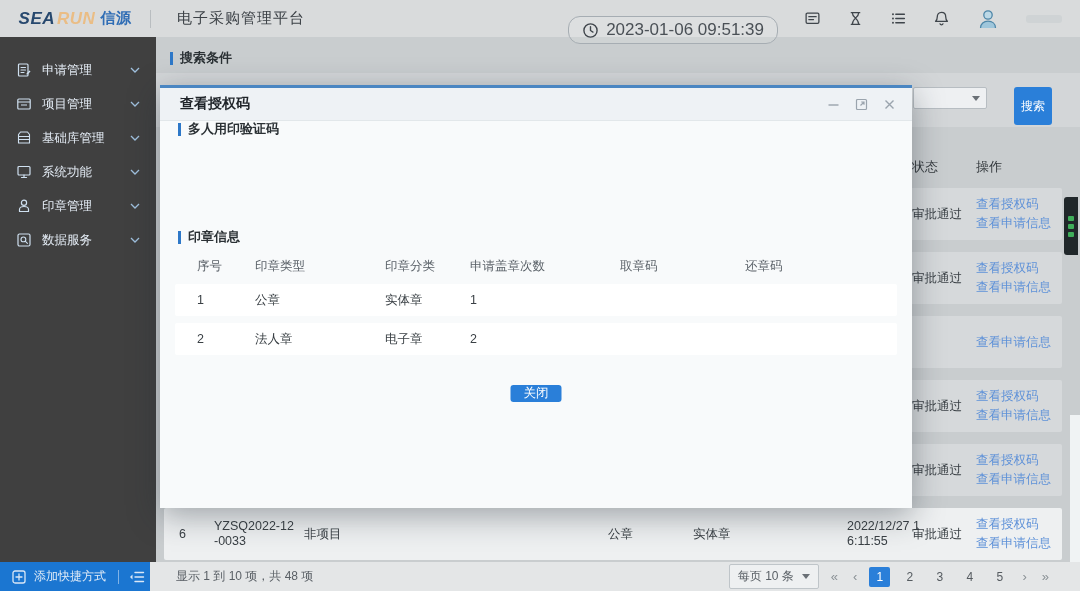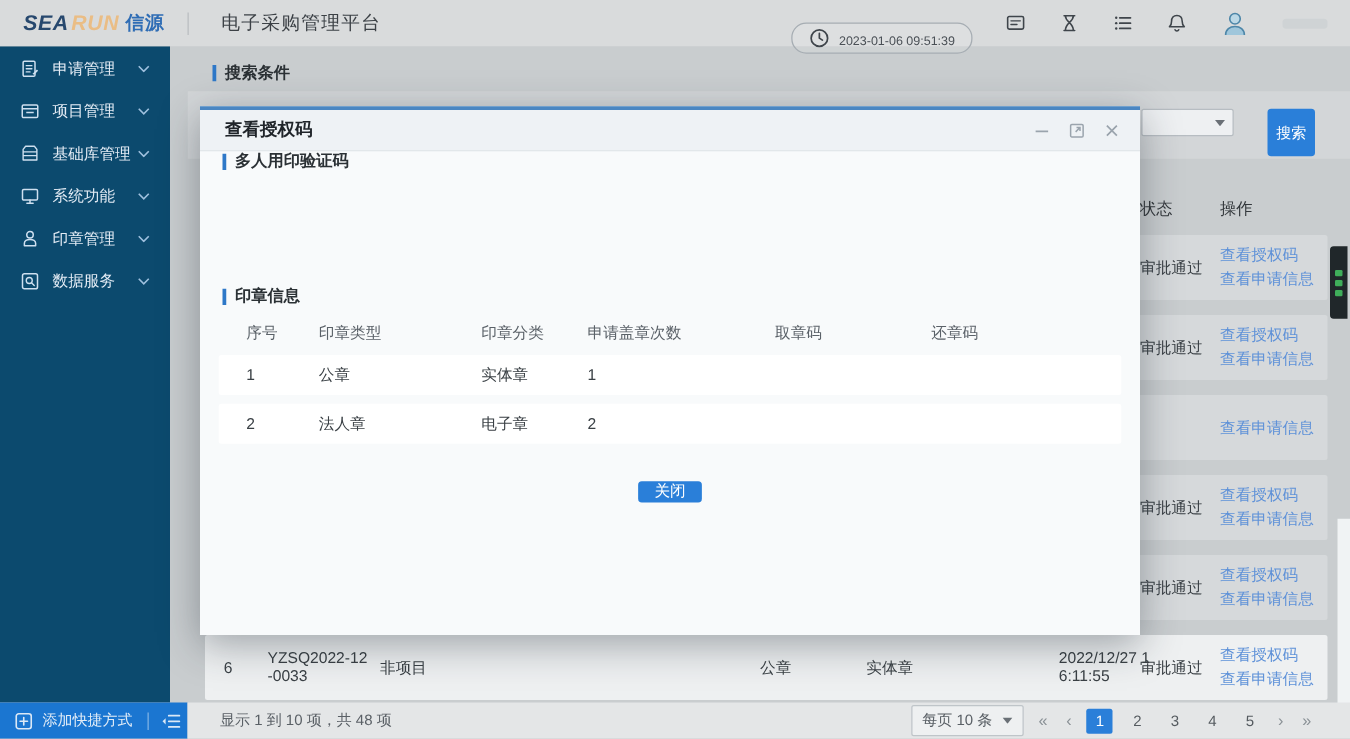--- a/index.html
+++ b/index.html
@@ -8,28 +8,28 @@
 
   
   .header { position:absolute; left:0; top:0; width:1080px; height:37px; background:#d9dbdc; display:flex; align-items:center; z-index:30; }
   .logo { width:150px; display:flex; align-items:center; justify-content:center; gap:2px; font-weight:bold; font-size:17px; letter-spacing:.5px; }
   .logo .sea { color:#27486e; font-style:italic; }
   .logo .run { color:#f0b368; font-style:italic; opacity:.75; }
   .logo .cn { color:#2f6db5; font-size:15px; margin-left:3px; font-style:normal; }
   .hdr-divider { width:1px; height:18px; background:#b9bdc0; margin-right:26px; }
   .app-title { font-size:15px; color:#3c4146; letter-spacing:1px; }
   .hdr-right { position:absolute; right:18px; top:0; height:37px; display:flex; align-items:center; gap:26px; }
-  .time-pill { display:flex; align-items:flex-end; gap:7px; border:1px solid #a6adb3; border-radius:12px; padding:3px 13px; color:#4a5056; font-size:10px; background:rgba(255,255,255,.12);margin-top:23px; }
+  .time-pill { display:flex; align-items:center; gap:7px; border:1px solid #a6adb3; border-radius:12px; padding:3px 13px; color:#4a5056; font-size:17px; background:rgba(255,255,255,.12);margin-top:23px; }
   .hdr-icon { width:17px; height:17px; color:#3f454b; display:inline-flex; }
   .hdr-icon svg { width:100%; height:100%; }
   .avatar { width:24px; height:24px; display:inline-flex; }
   .user-placeholder { width:36px; height:8px; background:#cfd3d5; border-radius:3px; }
 
   
-  .sidebar { position:absolute; left:0; top:37px; width:136px; height:525px; background:#0c4a6e; z-index:5; padding-top:1px; }
+  .sidebar { position:absolute; left:0; top:37px; width:156px; height:525px; background:#404040; z-index:5; padding-top:16px; }
   .side-item { height:34px; display:flex; align-items:center; padding:0 16px; color:#e4ecf5; font-size:12.5px; cursor:pointer; }
   .side-item .s-icon { width:16px; height:16px; margin-right:10px; color:#cfe0f0; display:inline-flex; }
   .side-item .s-icon svg { width:100%; height:100%; }
   .side-item .s-label { flex:1; }
   .side-item .chev { width:10px; height:6px; color:#9fc0de; display:inline-flex; }
 
   
   .footer-left { position:absolute; left:0; top:562px; width:150px; height:29px; background:#1b76d1; display:flex; align-items:center; color:#e2ecf7; font-size:12px; z-index:6; }
   .footer-left .f-icon { width:14px; height:14px; margin:0 8px 0 12px; display:inline-flex; color:#dbe8f6; }
   .footer-left .f-div { width:1px; height:14px; background:rgba(255,255,255,.45); margin:0 10px 0 12px; }

